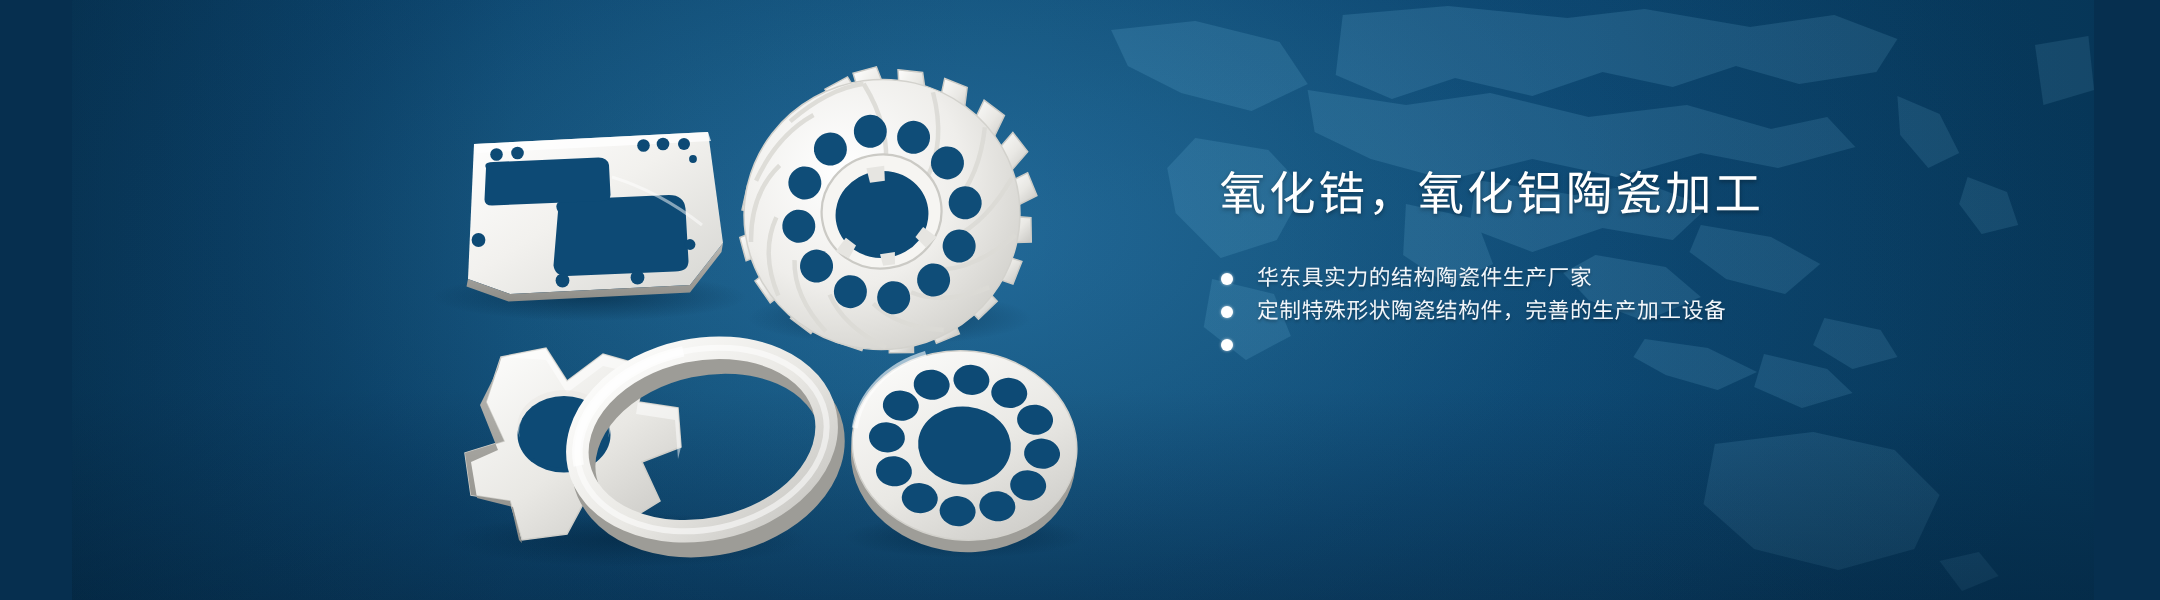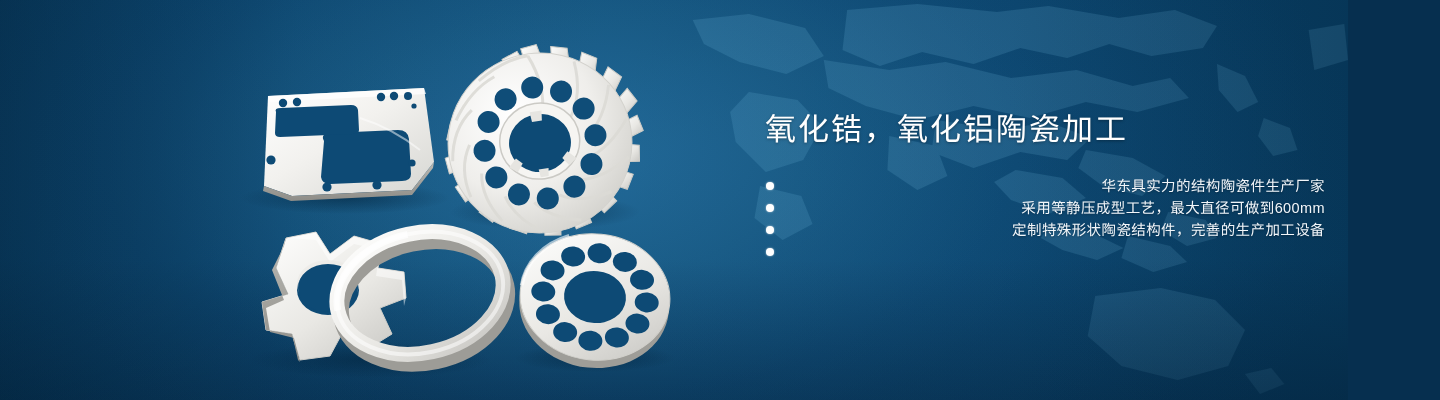--- a/index.html
+++ b/index.html
@@ -4,20 +4,21 @@
 <title>Ceramic Banner</title>
 <style>
   html,body{margin:0;padding:0;background:#062f4f;}
   body{font-family:"Liberation Sans","DejaVu Sans",sans-serif;}
 
   .banner{
     position:relative;
     width:1348px;height:400px;
     overflow:hidden;
     background:#4c1d95;
+    margin-left:48px;
   }
 
   
   .bg-base{
     position:absolute;inset:0;
     background:
       radial-gradient(ellipse 760px 420px at 560px 150px, #1e6492 0%, #15567f 32%, #0c4872 60%, #083f65 100%),
       linear-gradient(180deg,#0a4570 0%,#0a4a77 45%,#0a4268 100%);
   }
   .bg-vignette{
@@ -39,21 +40,21 @@
   .headline{
     color:#ffffff;
     font-size:31px;
     line-height:1.18;
     letter-spacing:2px;
     font-weight:400;
     margin:0 0 26px 0;
     text-shadow:0 1px 3px rgba(0,0,0,.35);
     white-space:nowrap;
   }
-  .bullets{list-style:none;margin:0;padding:0;text-align:right;}
+  .bullets{list-style:none;margin:0;padding:0;}
   .bullets li{
     position:relative;
     padding-left:25px;
     color:#f2f6fa;
     font-size:14.5px;
     line-height:22px;
     letter-spacing:.4px;
     white-space:nowrap;
     text-shadow:0 1px 2px rgba(0,0,0,.3);
   }
@@ -284,24 +285,20 @@
 
   <div class="copy">
     <h1 class="headline">氧化锆，氧化铝陶瓷加工</h1>
     <ul class="bullets">
       <li>
         <span class="dot"></span>
         <span>华东具实力的结构陶瓷件生产厂家</span>
       </li>
       <li>
         <span class="dot"></span>
-        <span>采用等静压成型工艺，最大直径可做到600mm</span>
-      </li>
-      <li>
-        <span class="dot"></span>
         <span>定制特殊形状陶瓷结构件，完善的生产加工设备</span>
       </li>
       <li>
         <span class="dot"></span>
       </li>
     </ul>
   </div>
 
 </div>
 

